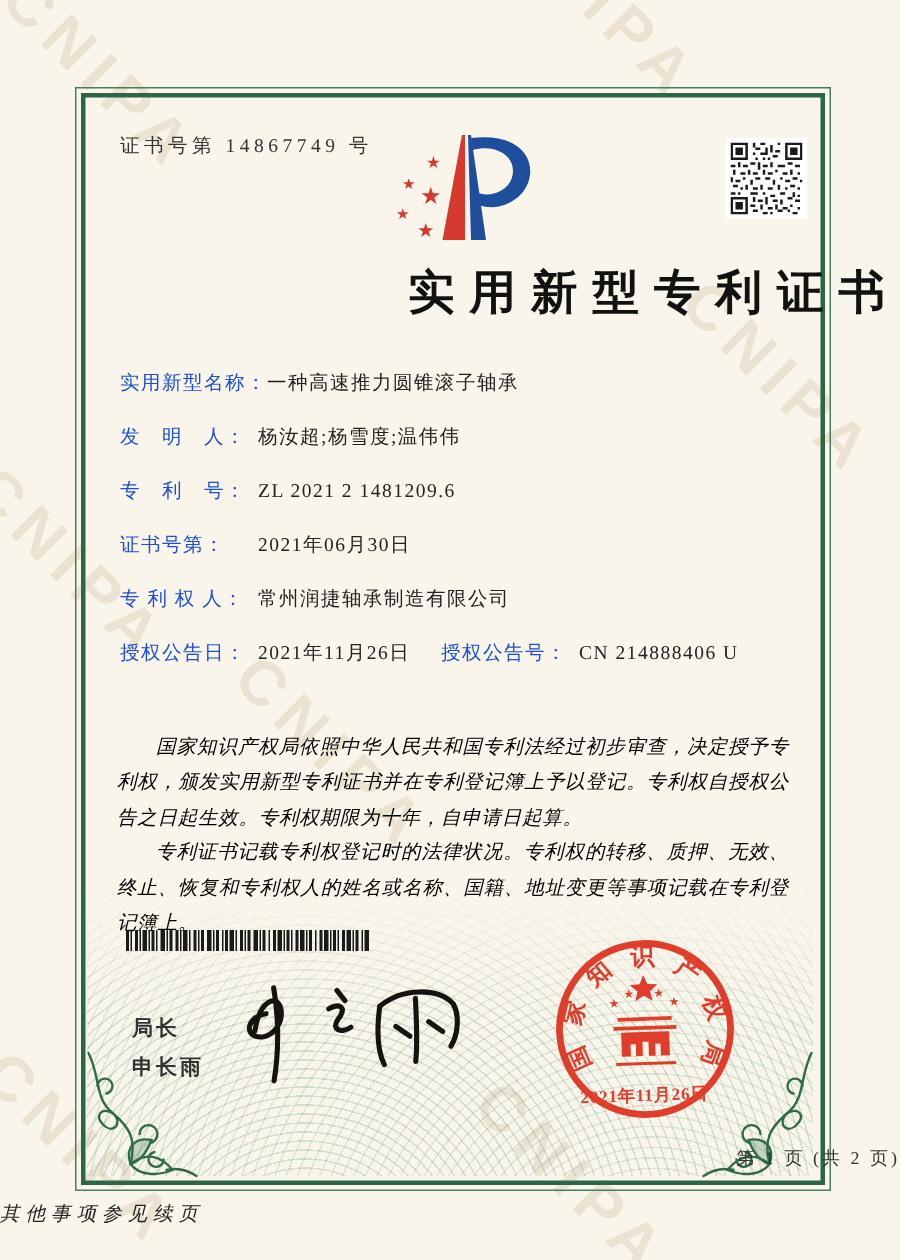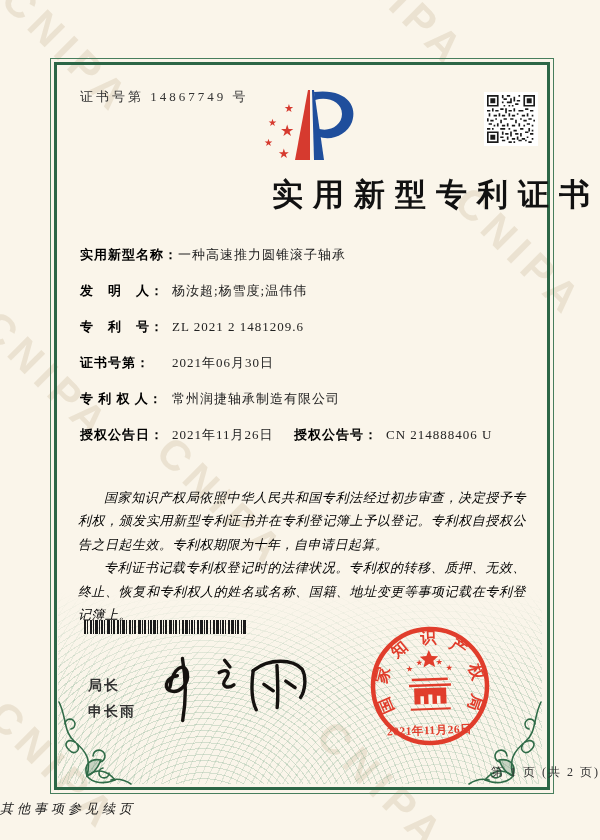--- a/index.html
+++ b/index.html
@@ -43,21 +43,21 @@
   }
   .logo{position:absolute;left:254px;top:84px;}
   .qr{position:absolute;left:484px;top:92px;background:#fff;padding:3px;}
   .title{
     position:absolute;left:0;top:174px;width:100%;
     text-align:right;font-size:31px;font-weight:bold;
     letter-spacing:10px;color:#111;
   }
   .fields{position:absolute;left:80px;top:244px;width:450px;font-size:13px;}
   .field-row{margin-bottom:14px;line-height:22px;letter-spacing:1px;white-space:nowrap;}
-  .flabel{display:inline-block;min-width:92px;color:#000000;font-weight:bold;}
+  .flabel{display:inline-block;min-width:92px;color:#1d4ed8;}
   .fvalue{color:#222;}
   .fvalue-date{display:inline-block;min-width:122px;}
   .flabel2{}
   .paras{
     position:absolute;left:78px;top:486px;width:448px;
     font-size:13px;line-height:1.8;letter-spacing:.5px;
     font-style:italic;text-align:justify;color:#000000;
   }
   .paras p{margin:0;text-indent:2em;}
   .barcode{position:absolute;left:84px;top:620px;}

